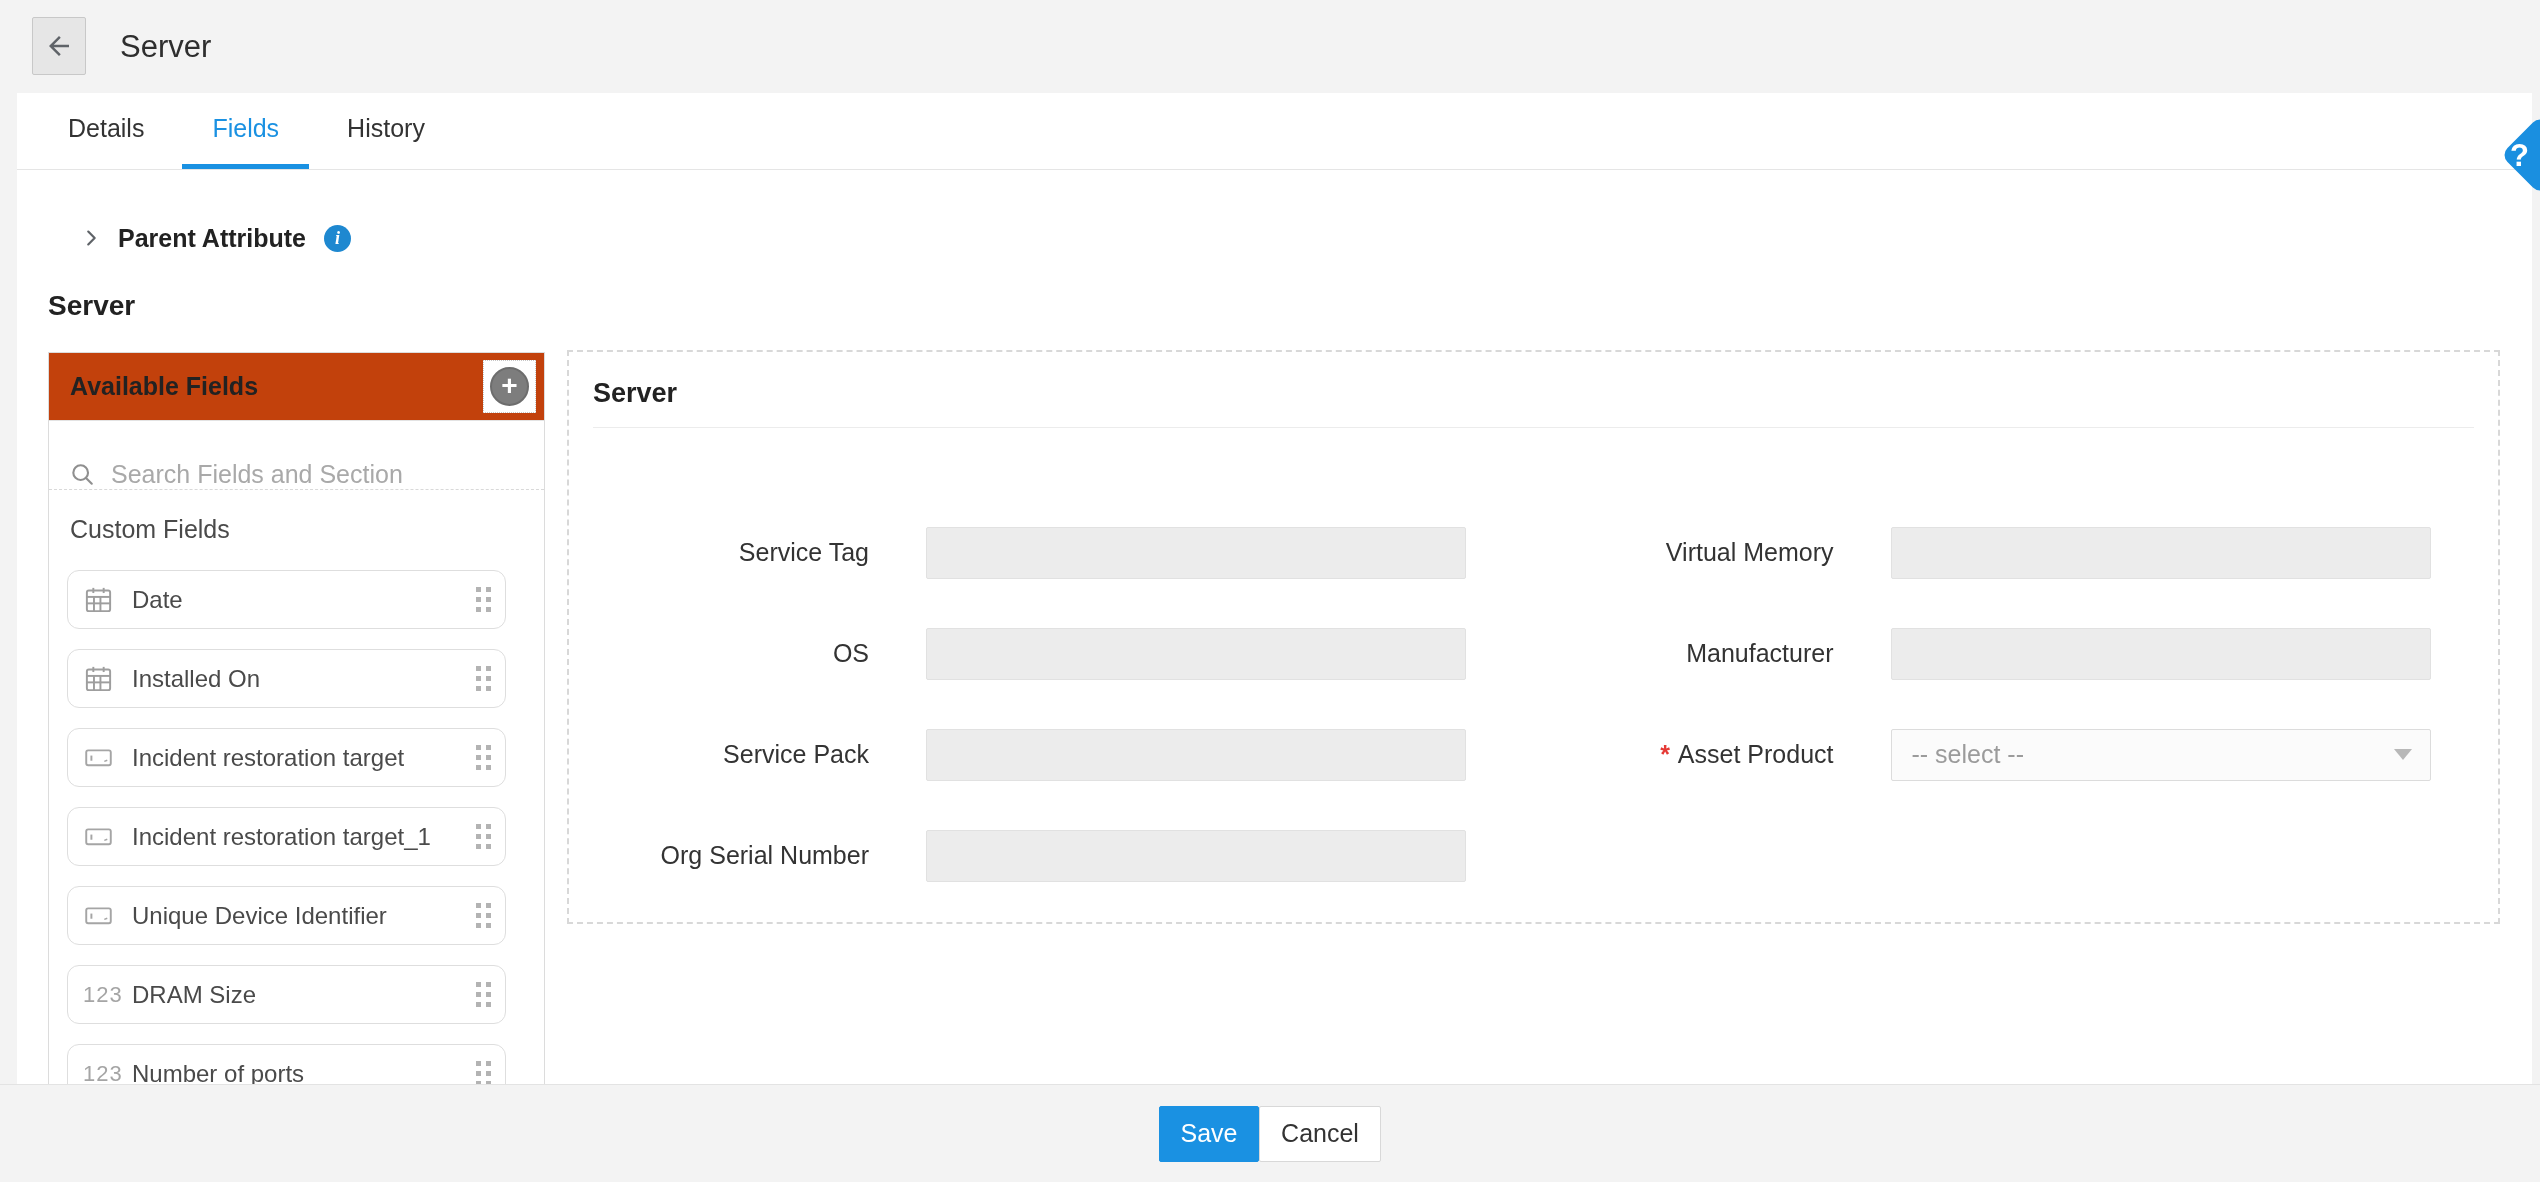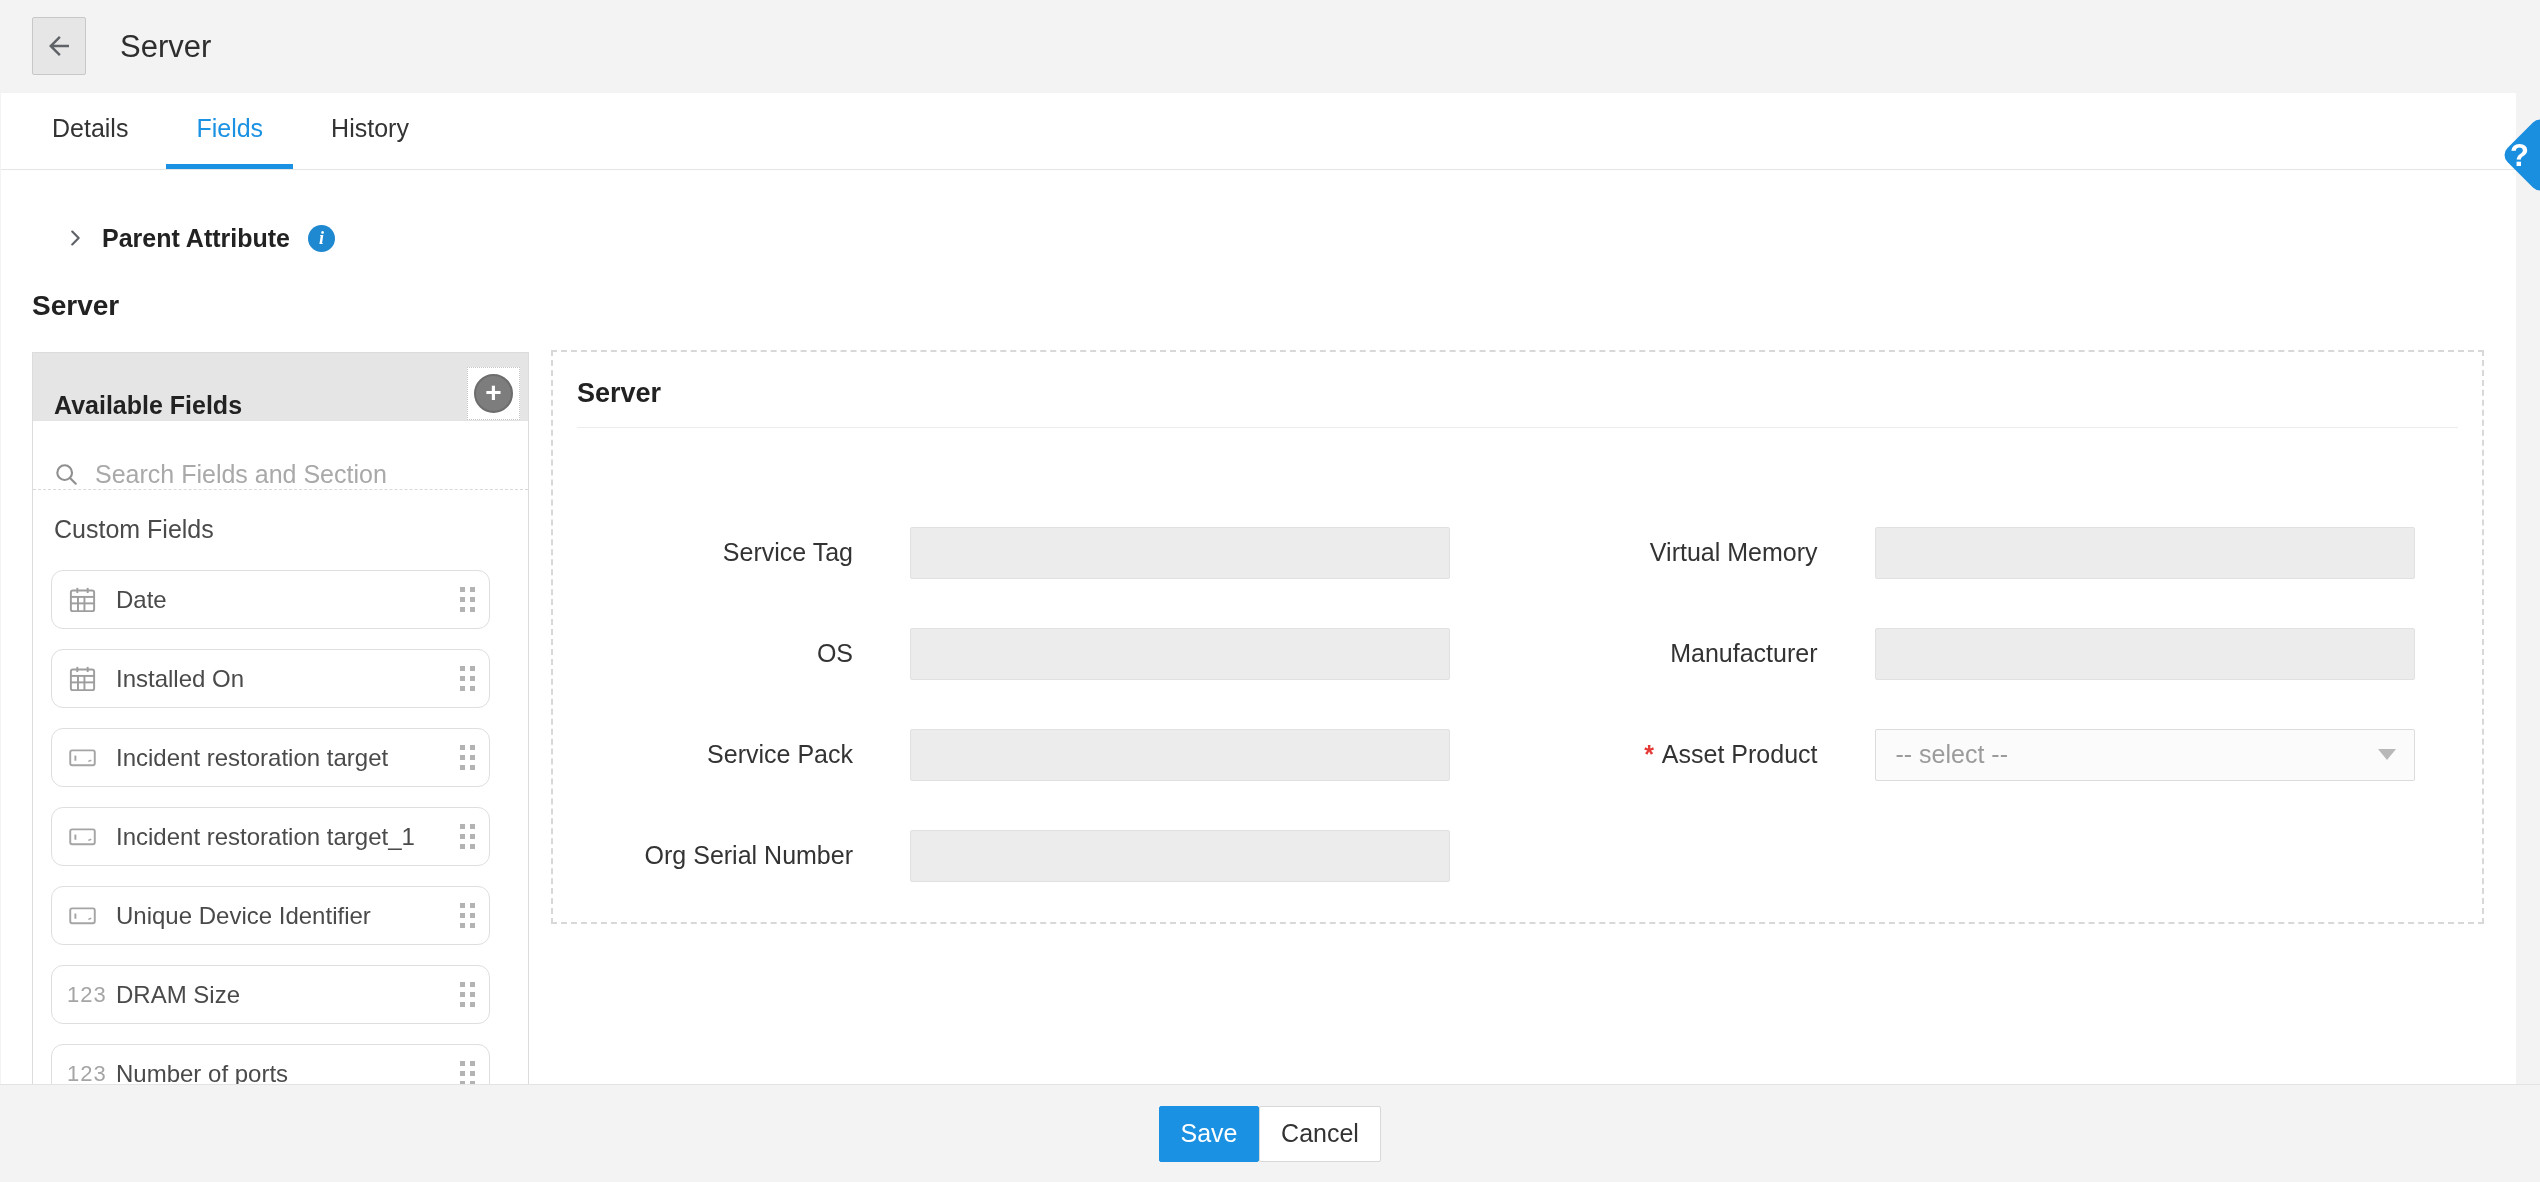--- a/index.html
+++ b/index.html
@@ -14,21 +14,21 @@
   .back-btn {
     position:absolute; left:32px; top:17px; width:54px; height:58px;
     background:#e6e6e6; border:1px solid #c8c8c8; border-radius:2px;
     display:flex; align-items:center; justify-content:center; cursor:pointer;
   }
   .page-title { position:absolute; left:120px; top:0; height:93px; display:flex; align-items:center;
     font-size:31px; color:#2e2e2e; }
 
   
   .card-main {
-    position:absolute; left:1px; top:93px; width:2515px; height:991px;
+    position:absolute; left:17px; top:93px; width:2515px; height:991px;
     background:#fff;
   }
 
   
   .tabs {
     position:absolute; left:0; top:0; right:0; height:77px;
     display:flex; padding-left:21px; border-bottom:1px solid #e5e5e5; background:#fff;
   }
   .tab {
     padding:0 30px; margin-right:8px; display:flex; align-items:center;
@@ -50,22 +50,22 @@
   }
 
   .section-title { position:absolute; left:31px; top:120px; font-size:28px; font-weight:700; color:#222; }
 
   
   .left-panel {
     position:absolute; left:31px; top:182px; width:497px; height:830px;
     border:1px solid #dcdcdc; background:#fff;
   }
   .lp-header {
-    height:68px; background:#e5e5e5; border-bottom:1px solid #e3e3e3;
-    display:flex; align-items:flex-end; padding:0 8px 0 21px;gap:47px;
+    height:68px; background:#c2410c; border-bottom:1px solid #e3e3e3;
+    display:flex; align-items:center; padding:0 8px 0 21px;gap:47px;
   }
   .lp-title { font-size:25px; font-weight:700; color:#222; flex:1; }
   .add-btn {
     width:53px; height:53px; background:#fff; border:1px dotted #c6c6c6;
     display:flex; align-items:center; justify-content:center; cursor:pointer;
   }
   .add-circle {
     width:39px; height:39px; border-radius:50%; background:#7d7d7d; border:2px solid #6d6d6d;
     color:#fff; font-size:28px; font-weight:700; line-height:33px; text-align:center;
   }

